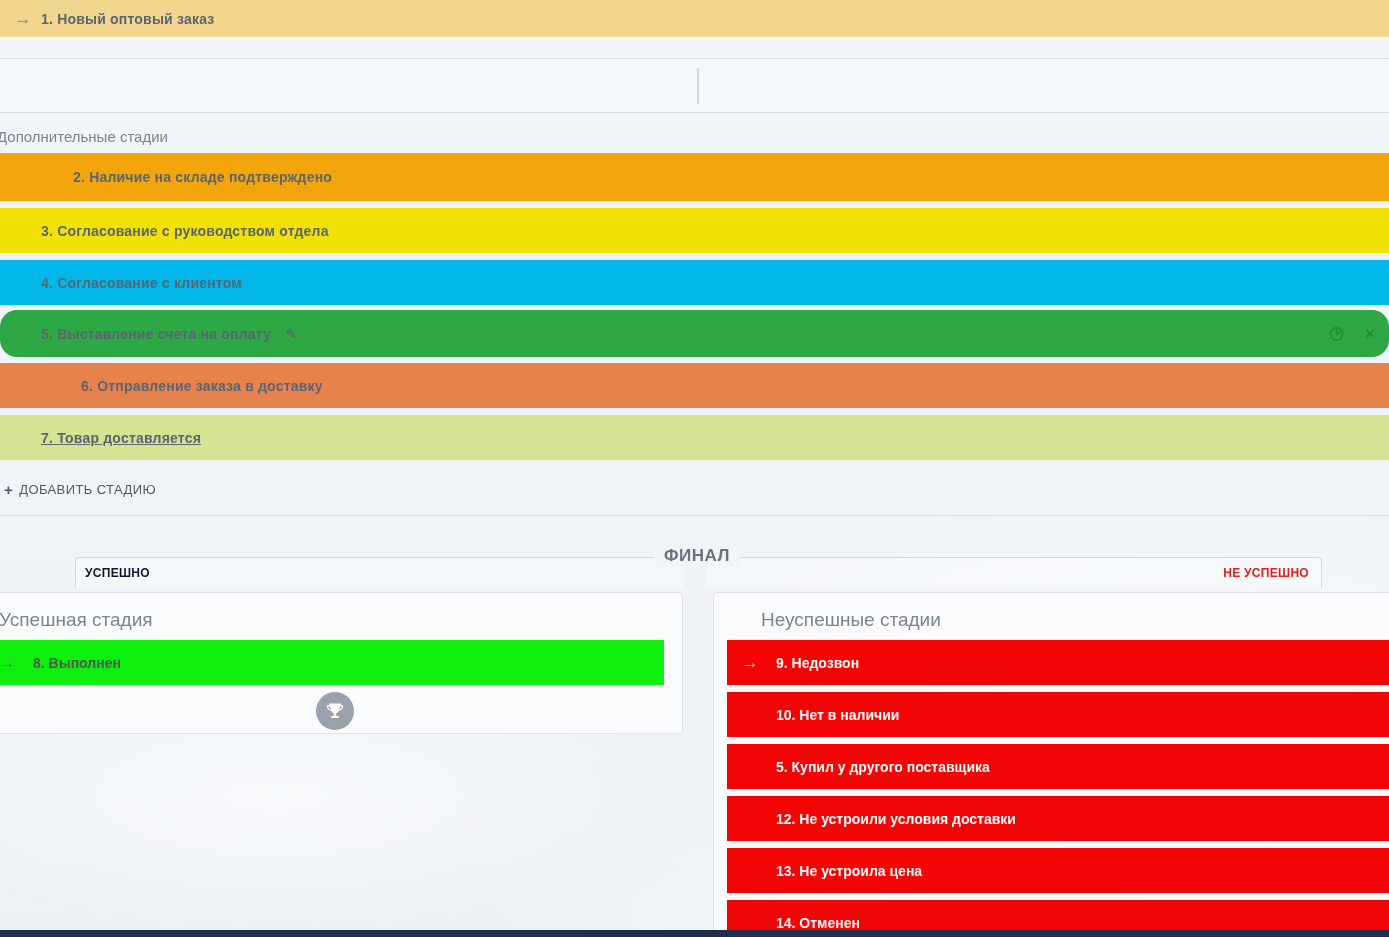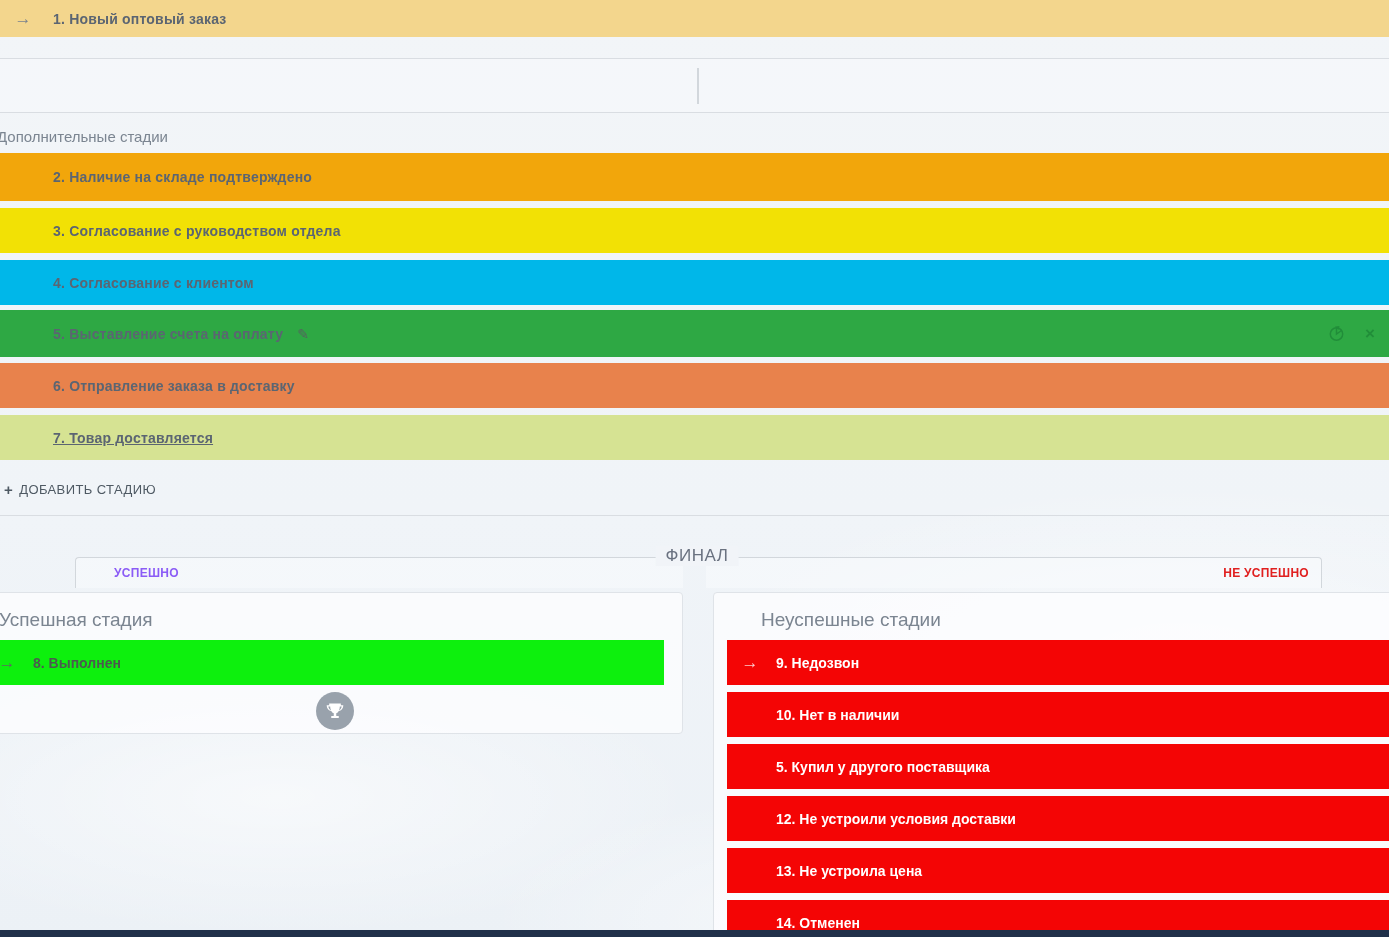--- a/index.html
+++ b/index.html
@@ -15,21 +15,21 @@
   }
 
   
   .stage-row {
     position:absolute; left:0; width:1389px; height:46px;
     display:flex; align-items:center;
     font-weight:bold; font-size:14px; color:#5b6572;
     cursor:pointer;
   }
   .stage-row .row-icon { width:18px; margin:0 0 0 14px; flex:0 0 auto; display:flex; align-items:center; justify-content:center; }
-  .stage-row .row-label { margin-left:21px; letter-spacing:.2px; }
+  .stage-row .row-label { margin-left:9px; letter-spacing:.2px; }
 
   .arrow-glyph { font-size:17px; color:#79828d; font-weight:normal; line-height:1; }
   .hamburger { display:inline-block; width:18px; }
   .hamburger i { display:block; height:2px; margin:2px 0; background:#6f7566; border-radius:1px; }
   .white-ham i { background:rgba(255,255,255,.85); }
 
   .pencil-icon { font-size:14px; color:#56615f; margin-left:14px; font-weight:normal; cursor:pointer; }
 
   .row-right-icons { position:absolute; right:14px; top:0; height:46px; display:flex; align-items:center; gap:20px; }
   .row-right-icons .ric { color:#1d8536; opacity:.75; cursor:pointer; display:flex; align-items:center; }
@@ -45,30 +45,30 @@
 
   .section-label { position:absolute; font-size:15px; color:#7b8591; }
 
   .add-stage { position:absolute; left:4px; top:481px; font-size:13px; color:#4e5963; letter-spacing:.4px; cursor:pointer; display:flex; align-items:center; gap:6px; }
   .add-stage .plus { font-size:15px; font-weight:bold; }
   .add-stage-divider { position:absolute; left:0; top:515px; width:1389px; height:1px; background:#d9dde2; }
 
   
   .final-title {
     position:absolute; left:697px; top:546px; transform:translateX(-50%);
-    font-size:17px; font-weight:normal; color:#6a7280; letter-spacing:.5px;
+    font-size:17px; font-weight:bold; color:#6a7280; letter-spacing:.5px;
     background:#f1f4f8; padding:0 10px; z-index:3;
   }
   .tab {
     position:absolute; top:557px; height:31px; z-index:2;
     border-top:1px solid #d2d7dc; background:rgba(250,252,253,.5);
     font-size:12px; font-weight:bold; letter-spacing:.3px;
     display:flex; align-items:center; cursor:pointer;
   }
-  .tab-success { left:75px; width:608px; border-left:1px solid #d2d7dc; border-top-left-radius:4px; color:#8b5cf6; padding-left:38px; }
+  .tab-success { left:75px; width:608px; border-left:1px solid #d2d7dc; border-top-left-radius:4px; color:#0f172a; padding-left:9px; }
   .tab-fail { left:706px; width:616px; border-right:1px solid #d2d7dc; border-top-right-radius:4px; color:#e02020; justify-content:flex-end; padding-right:12px; }
 
   .panel {
     position:absolute; background:rgba(253,254,255,.72);
     border:1px solid #dfe3e8; border-radius:4px;
   }
   .panel-success { left:-30px; top:592px; width:713px; height:142px; }
   .panel-fail { left:713px; top:592px; width:760px; height:400px; }
   .panel .panel-label { position:absolute; font-size:19px; color:#7b8591; top:16px; }
 
@@ -100,21 +100,21 @@
     </span>
   <span class="row-label">1. Новый оптовый заказ</span>
 </div>
 
 <div class="slot-region">
   <div class="slot-divider"></div>
 </div>
 
 <div class="section-label" style="left:-3px; top:128px;">Дополнительные стадии</div>
 
-<div class="stage-row" style="top: 153px; height: 48px; background: rgb(242, 166, 11);">
+<div class="stage-row" style="top: 153px; height: 48px; background: rgb(242, 166, 11); padding-left: 32px;">
   <span class="row-icon hamburger">
       <i></i>
       <i></i>
       <i></i>
     </span>
   <span class="row-label">2. Наличие на складе подтверждено</span>
 </div>
 
 <div class="stage-row" style="top: 208px; height: 45px; background: rgb(242, 225, 5);">
   <span class="row-icon hamburger">
@@ -127,21 +127,21 @@
 
 <div class="stage-row" style="top: 260px; height: 45px; background: rgb(0, 183, 233);">
   <span class="row-icon hamburger">
       <i></i>
       <i></i>
       <i></i>
     </span>
   <span class="row-label">4. Согласование с клиентом</span>
 </div>
 
-<div class="stage-row" style="top: 310px; height: 47px; background: rgb(46, 168, 68);">
+<div class="stage-row" style="top: 310px; height: 47px; background: rgb(46, 168, 68); border-radius: 17px;">
   <span class="row-icon hamburger">
       <i></i>
       <i></i>
       <i></i>
     </span>
   <span class="row-label">5. Выставление счета на оплату</span>
   <span class="pencil-icon">✎</span>
   <span class="row-right-icons">
     <span class="ric">
       <svg width="17" height="17" viewBox="0 0 17 17">
@@ -151,21 +151,21 @@
           </g>
           <path d="M7 1.5 L11.5 1 L10.5 5 Z" fill="#1d8536"></path>
         </svg>
     </span>
     <span class="ric">
         <span class="x-glyph">×</span>
       </span>
   </span>
 </div>
 
-<div class="stage-row" style="top: 363px; height: 45px; background: rgb(232, 130, 76);">
+<div class="stage-row" style="top: 363px; height: 45px; background: rgb(232, 130, 76); padding-left: 40px;">
   <span class="row-icon hamburger">
       <i></i>
       <i></i>
       <i></i>
     </span>
   <span class="row-label">6. Отправление заказа в доставку</span>
 </div>
 
 <div class="stage-row" style="top: 415px; height: 45px; background: rgb(214, 227, 147); text-decoration: underline;">
   <span class="row-icon hamburger">

